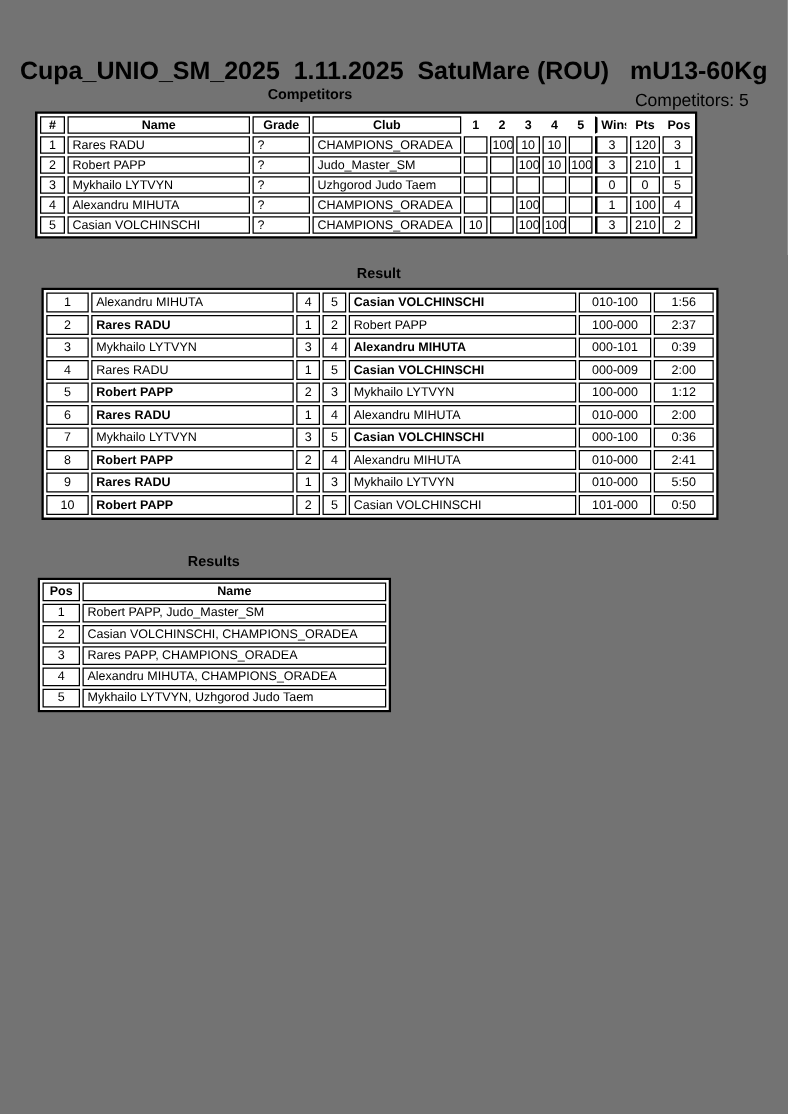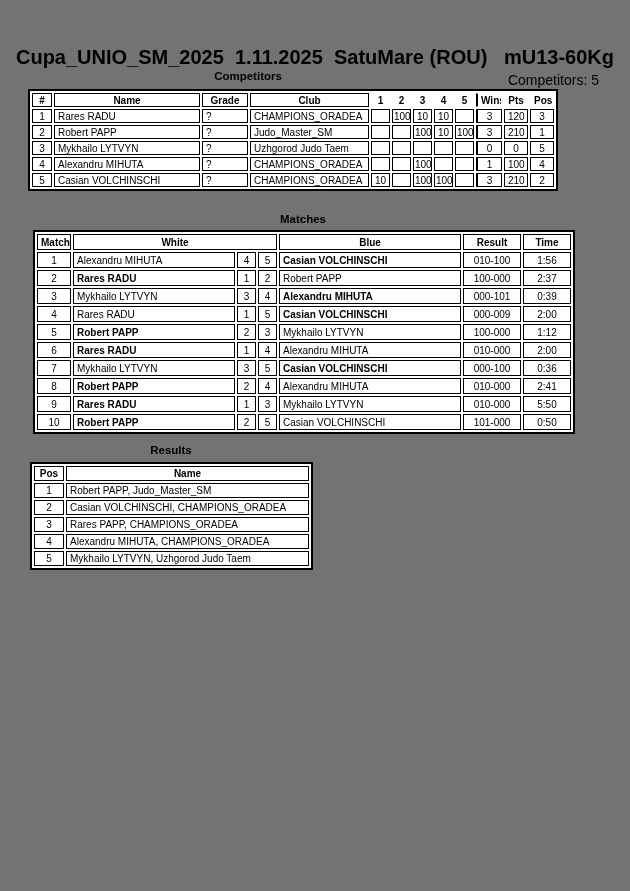--- a/index.html
+++ b/index.html
@@ -144,40 +144,33 @@
       <td class="m">100</td>
       <td class="m">100</td>
       <td class="m"></td>
       <td class="c winsd">3</td>
       <td class="c">210</td>
       <td class="c">2</td>
     </tr>
   </tbody>
     </table>
 
-  <div class="h" style="top:213px; left:303px;">Matches</div>
+  <div class="h" style="top:213px; left:303px;">Result</div>
 
   <table id="match-table" class="sheet" style="top:230px; left:33px; width:542px;">
     <colgroup>
       <col style="width:34px">
         <col style="width:162px">
         <col style="width:19px">
         <col style="width:19px">
       <col style="width:182px">
         <col style="width:58px">
         <col style="width:48px">
     </colgroup>
     <tbody>
-        <tr>
-      <th>Match</th>
-      <th colspan="3">White</th>
-      <th>Blue</th>
-      <th>Result</th>
-      <th>Time</th>
-    </tr>
     <tr>
       <td class="c">1</td>
       <td>Alexandru MIHUTA</td>
       <td class="c">4</td>
       <td class="c">5</td>
       <td class="b">Casian VOLCHINSCHI</td>
       <td class="c">010-100</td>
       <td class="c">1:56</td>
     </tr>
     <tr>

